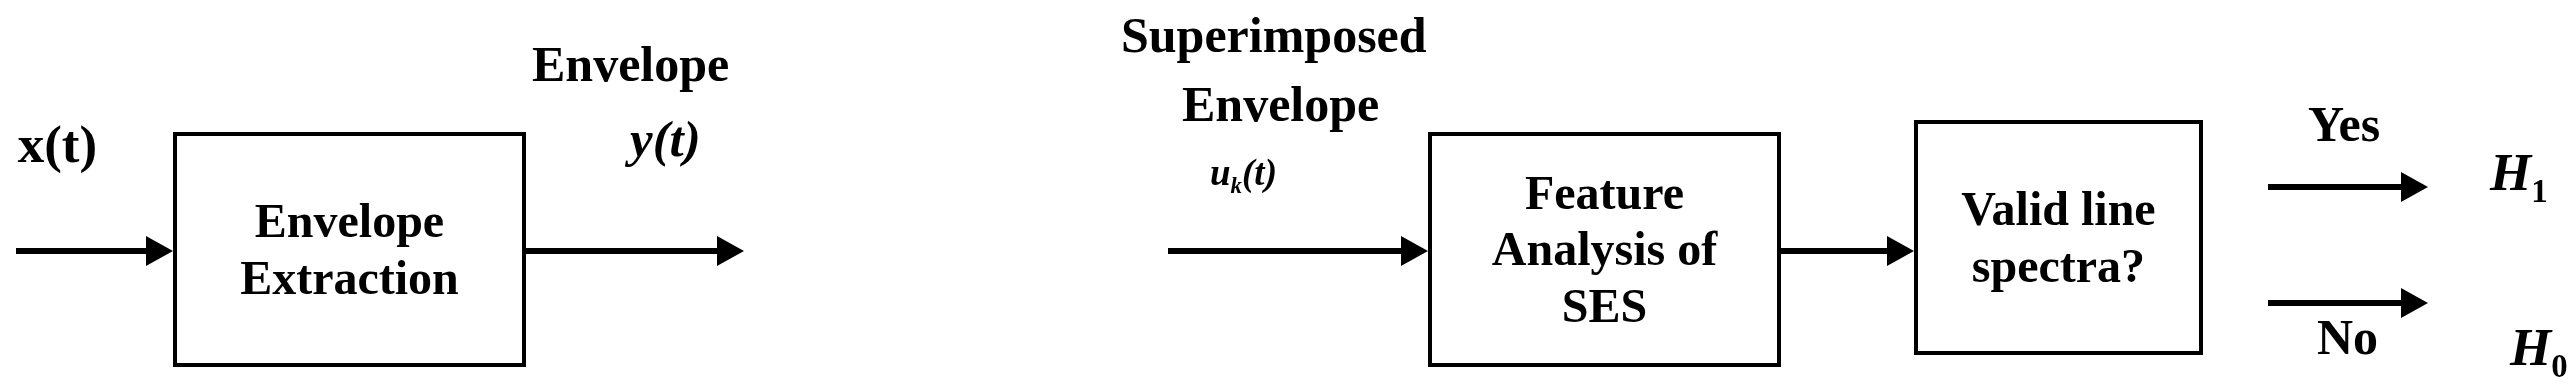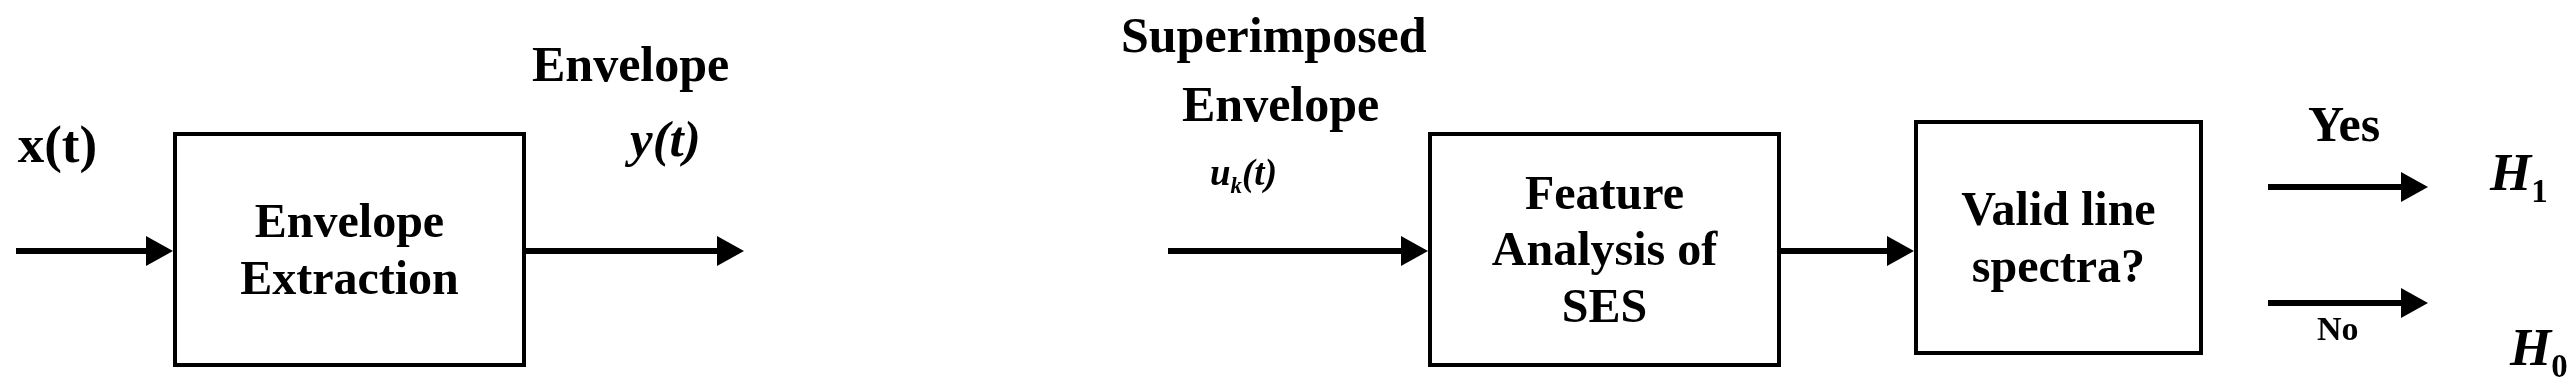--- a/index.html
+++ b/index.html
@@ -143,21 +143,21 @@
 
   <div class="label bold" style="left:2308px; top:99px; font-size:50px;">Yes</div>
   <div class="arrow" style="left:2268px; top:187px; width:161px;">
     <div class="shaft" style="width:136px;"></div>
     <div class="head" style="left:133px;"></div>
   </div>
   <div class="label mathit" style="left:2490px; top:146px; font-size:53px;">
     <span>H</span><span class="sub">1</span>
   </div>
 
-  <div class="label bold" style="left:2317px; top:312px; font-size:34px;">No</div>
+  <div class="label bold" style="left:2317px; top:312px; font-size:50px;">No</div>
   <div class="arrow" style="left:2268px; top:303px; width:161px;">
     <div class="shaft" style="width:136px;"></div>
     <div class="head" style="left:133px;"></div>
   </div>
   <div class="label mathit" style="left:2490px; top:321px; font-size:53px;margin-left:20px;">
     <span>H</span><span class="sub">0</span>
   </div>
 
 </div>
 

